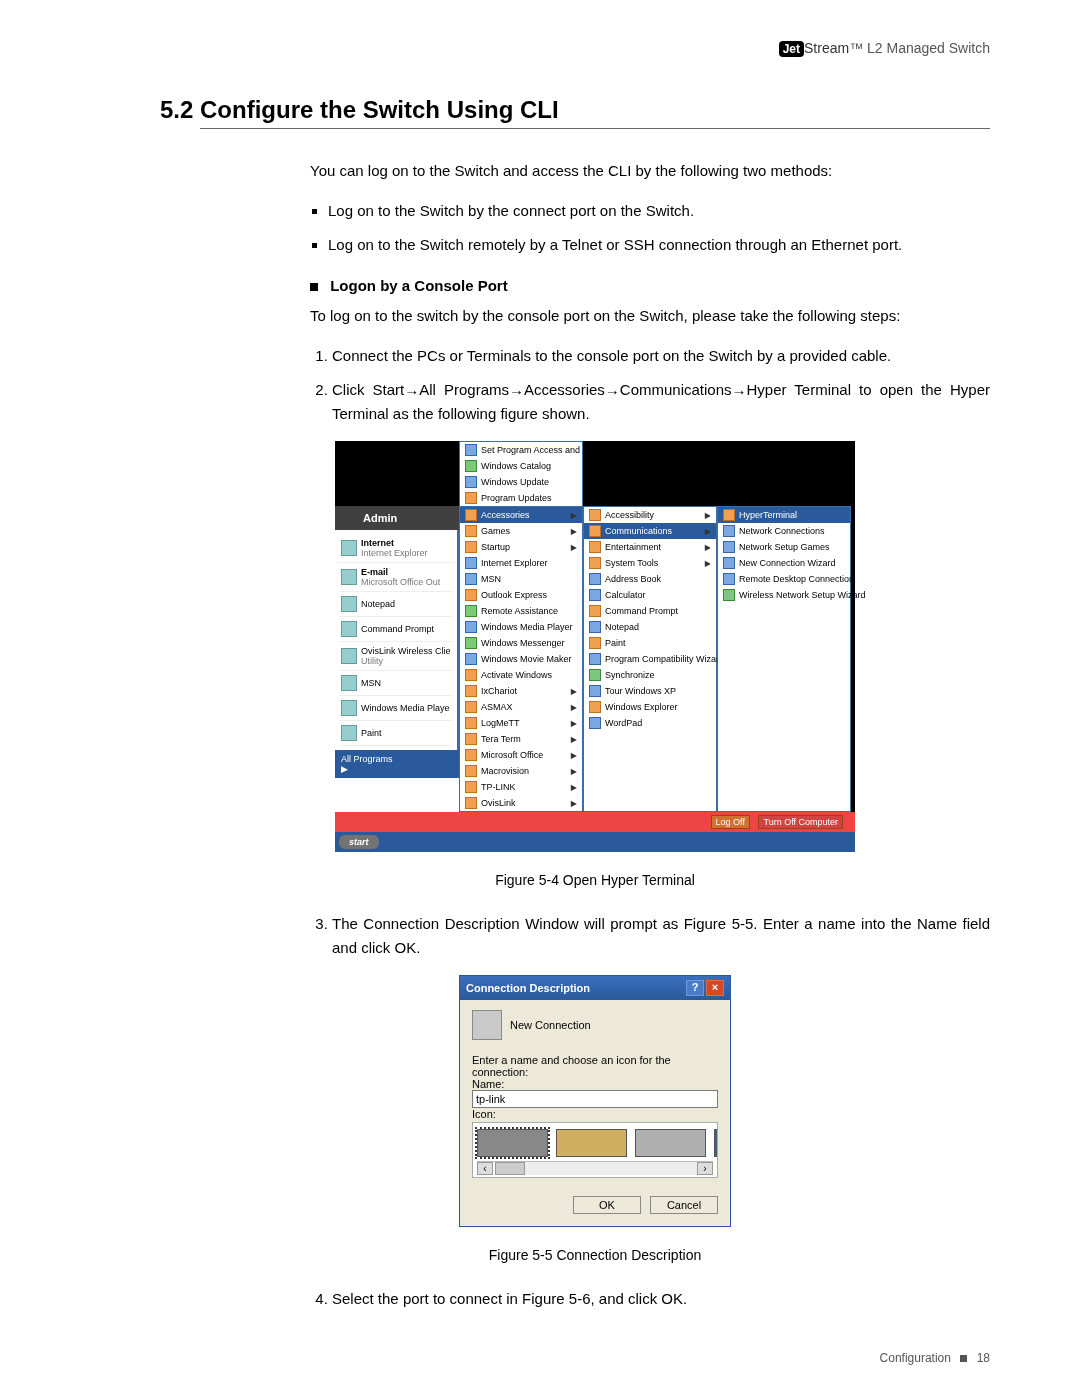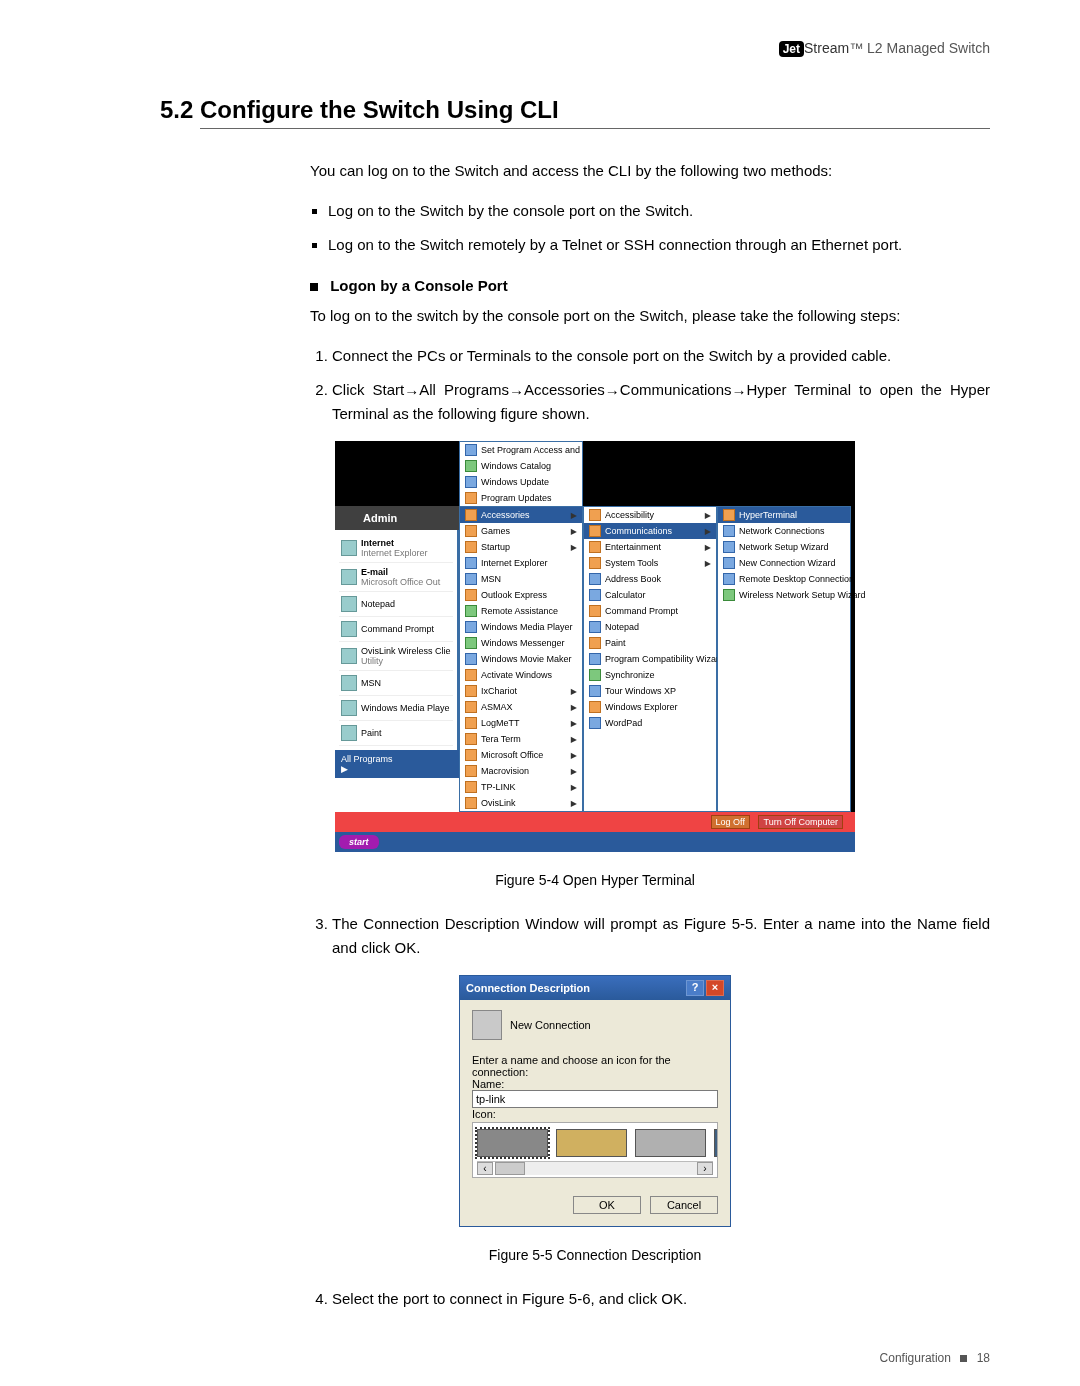--- a/index.html
+++ b/index.html
@@ -206,21 +206,21 @@
       padding: 1px 4px;
       margin-left: 6px;
       display: inline-block;
     }
     .taskbar {
       background: #2a5a9b;
       padding: 3px 4px;
       color: #fff;
     }
     .taskbar .start-btn {
-      background: #a21caf;
+      background: #737373;
       padding: 2px 10px;
       border-radius: 6px;
       display: inline-block;
       font-style: italic;
       font-weight: bold;
     }
 
     
     .conn-dialog {
       display: inline-block;
@@ -341,21 +341,21 @@
     <span class="brand-jet">Jet</span><span class="brand-stream">Stream</span><span>™</span>
     <span>L2 Managed Switch</span>
   </div>
 
   <div class="section-title">5.2 Configure the Switch Using CLI</div>
   <hr class="title-line">
 
   <div class="body-text">You can log on to the Switch and access the CLI by the following two methods:</div>
 
   <ul class="bullet-list">
-    <li>Log on to the Switch by the console port on the Switch.</li>
+    <li>Log on to the Switch by the connect port on the Switch.</li>
     <li>Log on to the Switch remotely by a Telnet or SSH connection through an Ethernet port.</li>
   </ul>
 
   <div class="sub-heading">
     <span class="square"></span>
     <span>Logon by a Console Port</span>
   </div>
 
   <div class="body-text">To log on to the switch by the console port on the Switch, please take the following steps:</div>
 
@@ -586,21 +586,21 @@
           <div class="m-item hl">
               <span class="ic"></span>
               <span>HyperTerminal</span>
             </div>
           <div class="m-item">
               <span class="ic blue"></span>
               <span>Network Connections</span>
             </div>
           <div class="m-item">
               <span class="ic blue"></span>
-              <span>Network Setup Wizard</span>
+              <span>Network Setup Games</span>
             </div>
           <div class="m-item">
               <span class="ic blue"></span>
               <span>New Connection Wizard</span>
             </div>
           <div class="m-item">
               <span class="ic blue"></span>
               <span>Remote Desktop Connection</span>
             </div>
           <div class="m-item">

